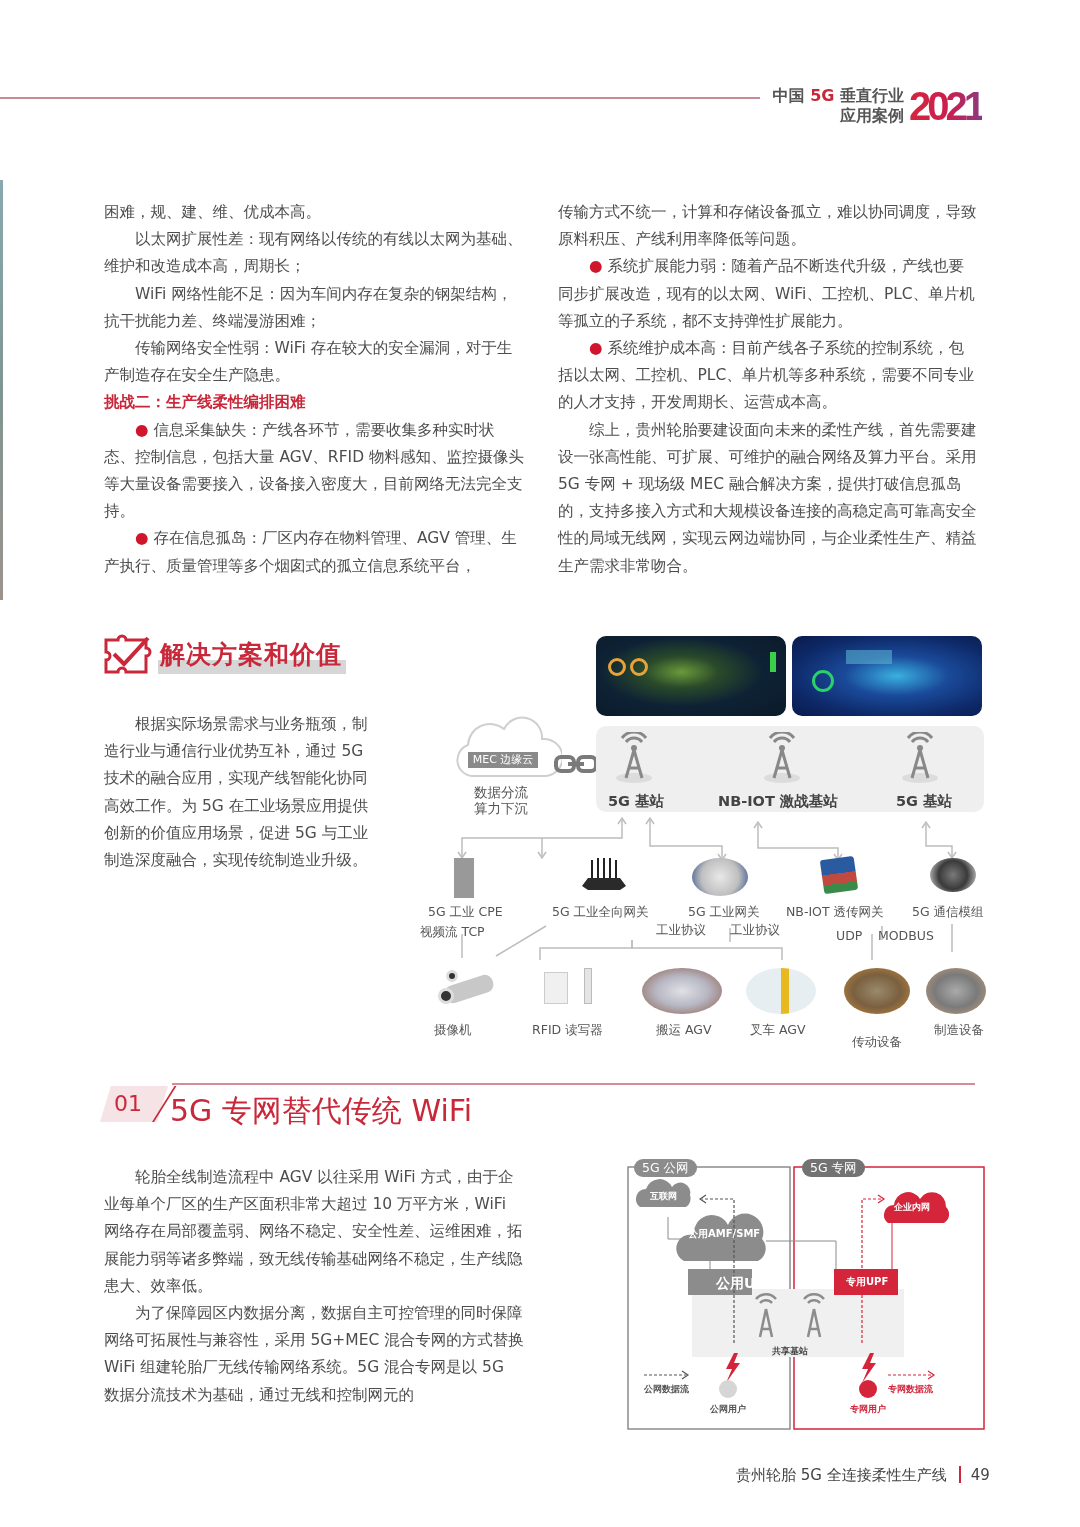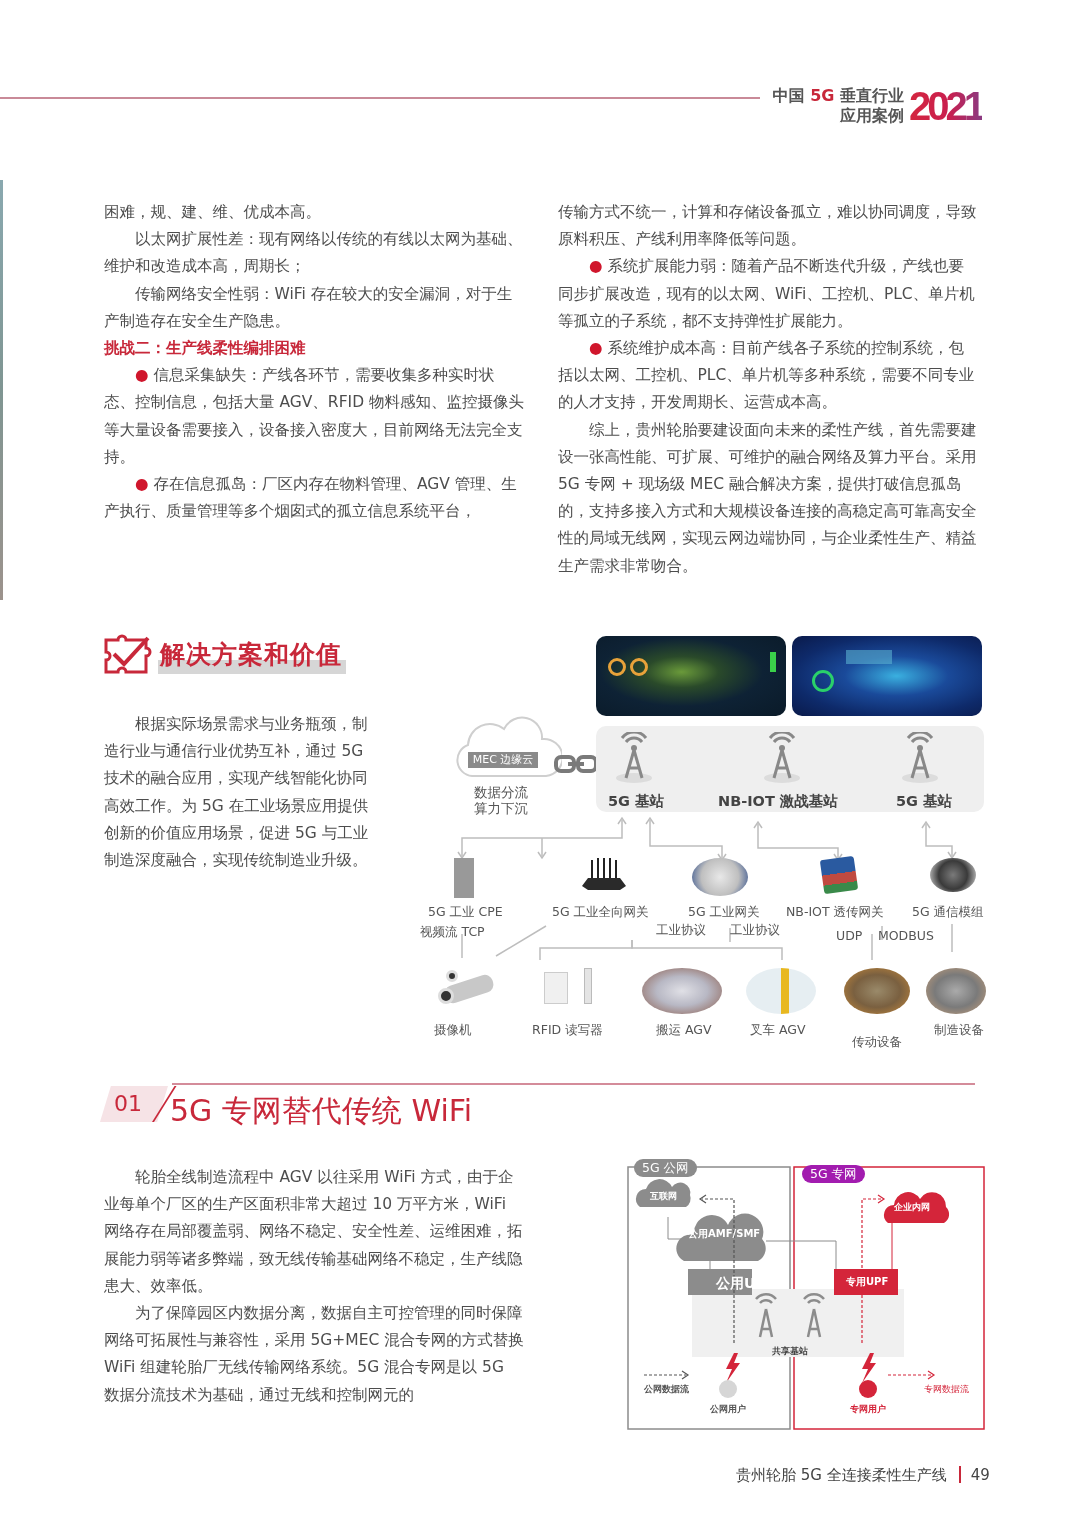--- a/index.html
+++ b/index.html
@@ -48,20 +48,21 @@
 
 <div class="hdr">
   <div class="hdr-l1"><span>中国 </span><span class="fg">5G</span><span> 垂直行业</span></div>
   <div class="hdr-l2">应用案例</div>
   <div class="hdr-year">2021</div>
 </div>
 
 <div class="col" style="left:104px;top:199px;width:420px;">
   <p>困难，规、建、维、优成本高。</p>
   <p class="ind">以太网扩展性差：现有网络以传统的有线以太网为基础、维护和改造成本高，周期长；</p>
+  <p class="ind">WiFi 网络性能不足：因为车间内存在复杂的钢架结构，抗干扰能力差、终端漫游困难；</p>
   <p class="ind">传输网络安全性弱：WiFi 存在较大的安全漏洞，对于生产制造存在安全生产隐患。</p>
   <p class="red-h">挑战二：生产线柔性编排困难</p>
   <p class="ind"><span class="dot">●</span> <span>信息采集缺失：产线各环节，需要收集多种实时状态、控制信息，包括大量 AGV、RFID 物料感知、监控摄像头等大量设备需要接入，设备接入密度大，目前网络无法完全支持。</span></p>
   <p class="ind"><span class="dot">●</span> <span>存在信息孤岛：厂区内存在物料管理、AGV 管理、生产执行、质量管理等多个烟囱式的孤立信息系统平台，</span></p>
 </div>
 
 <div class="col" style="left:558px;top:199px;width:420px;">
   <p>传输方式不统一，计算和存储设备孤立，难以协同调度，导致原料积压、产线利用率降低等问题。</p>
   <p class="ind"><span class="dot">●</span> <span>系统扩展能力弱：随着产品不断迭代升级，产线也要同步扩展改造，现有的以太网、WiFi、工控机、PLC、单片机等孤立的子系统，都不支持弹性扩展能力。</span></p>
   <p class="ind"><span class="dot">●</span> <span>系统维护成本高：目前产线各子系统的控制系统，包括以太网、工控机、PLC、单片机等多种系统，需要不同专业的人才支持，开发周期长、运营成本高。</span></p>
@@ -256,28 +257,28 @@
 
     <circle cx="102" cy="232" r="9" fill="#d6d6d6"></circle>
     <circle cx="242" cy="232" r="9" fill="#d4253a"></circle>
 
     <path d="M18 218 H60" stroke="#555" stroke-width="1.2" stroke-dasharray="3 2"></path>
     <path d="M56 214 L62 218 L56 222" stroke="#555" stroke-width="1.2" fill="none"></path>
     <path d="M262 218 H306" stroke="#d4253a" stroke-width="1.2" stroke-dasharray="3 2"></path>
     <path d="M302 214 L308 218 L302 222" stroke="#d4253a" stroke-width="1.2" fill="none"></path>
   </svg>
   <div style="position:absolute;left:8px;top:2px;padding:0 8px;height:18px;line-height:18px;background:#8c8c8c;color:#fff;font-size:12.5px;border-radius:9px;">5G 公网</div>
-  <div style="position:absolute;left:176px;top:8px;padding:0 8px;height:18px;line-height:18px;background:#a21caf;color:#fff;font-size:12.5px;border-radius:9px;">5G 专网</div>
+  <div style="position:absolute;left:176px;top:2px;padding:0 8px;height:18px;line-height:18px;background:#737373;color:#fff;font-size:12.5px;border-radius:9px;">5G 专网</div>
   <div style="position:absolute;left:24px;top:33px;font-size:9px;color:#fff;font-weight:bold;">互联网</div>
   <div style="position:absolute;left:62px;top:70px;font-size:10px;color:#fff;font-weight:bold;">公用AMF/SMF</div>
   <div style="position:absolute;left:90px;top:118px;font-size:14px;color:#fff;font-weight:bold;">公用UPF</div>
   <div style="position:absolute;left:220px;top:118px;font-size:10px;color:#fff;font-weight:bold;">专用UPF</div>
   <div style="position:absolute;left:268px;top:44px;font-size:9px;color:#fff;font-weight:bold;text-align:right;">企业内网</div>
   <div style="position:absolute;left:146px;top:188px;font-size:9px;color:#444;font-weight:bold;">共享基站</div>
   <div style="position:absolute;left:18px;top:226px;font-size:9px;color:#555;font-weight:bold;">公网数据流</div>
-  <div style="position:absolute;left:262px;top:226px;font-size:9px;color:#d4253a;font-weight:normal;margin-left:36px;">专网数据流</div>
+  <div style="position:absolute;left:262px;top:226px;font-size:9px;color:#d4253a;font-weight:bold;">专网数据流</div>
   <div style="position:absolute;left:84px;top:246px;font-size:9px;color:#555;font-weight:bold;">公网用户</div>
   <div style="position:absolute;left:224px;top:246px;font-size:9px;color:#d4253a;font-weight:bold;">专网用户</div>
 </div>
 
 <div class="footer">
   <span>贵州轮胎 5G 全连接柔性生产线</span><span class="sep"></span><span>49</span>
 </div>
 
 </body></html>

